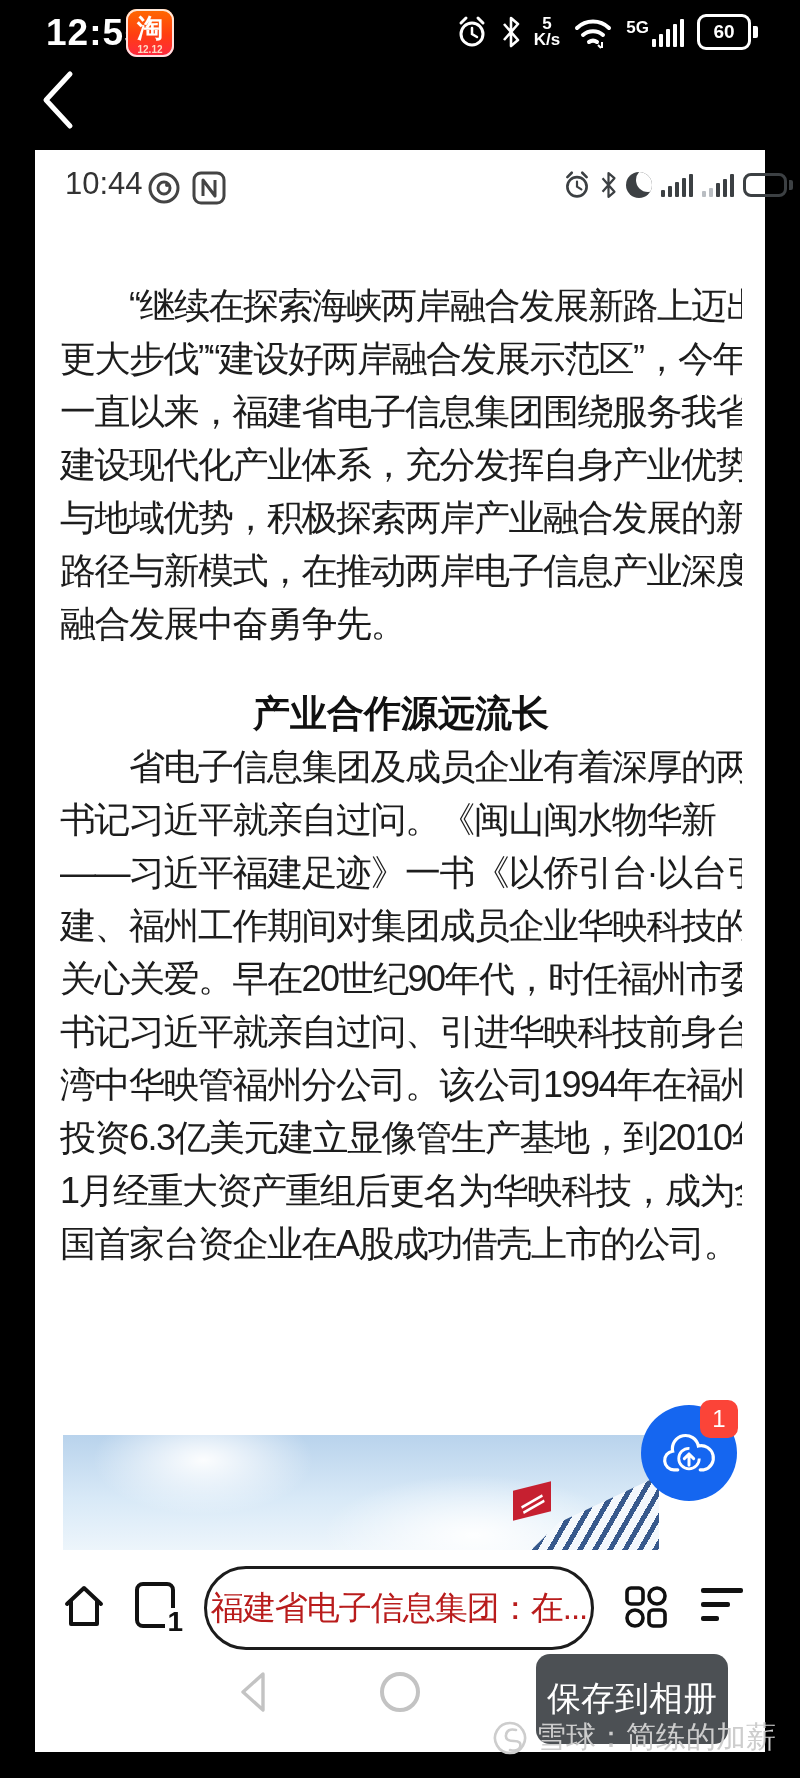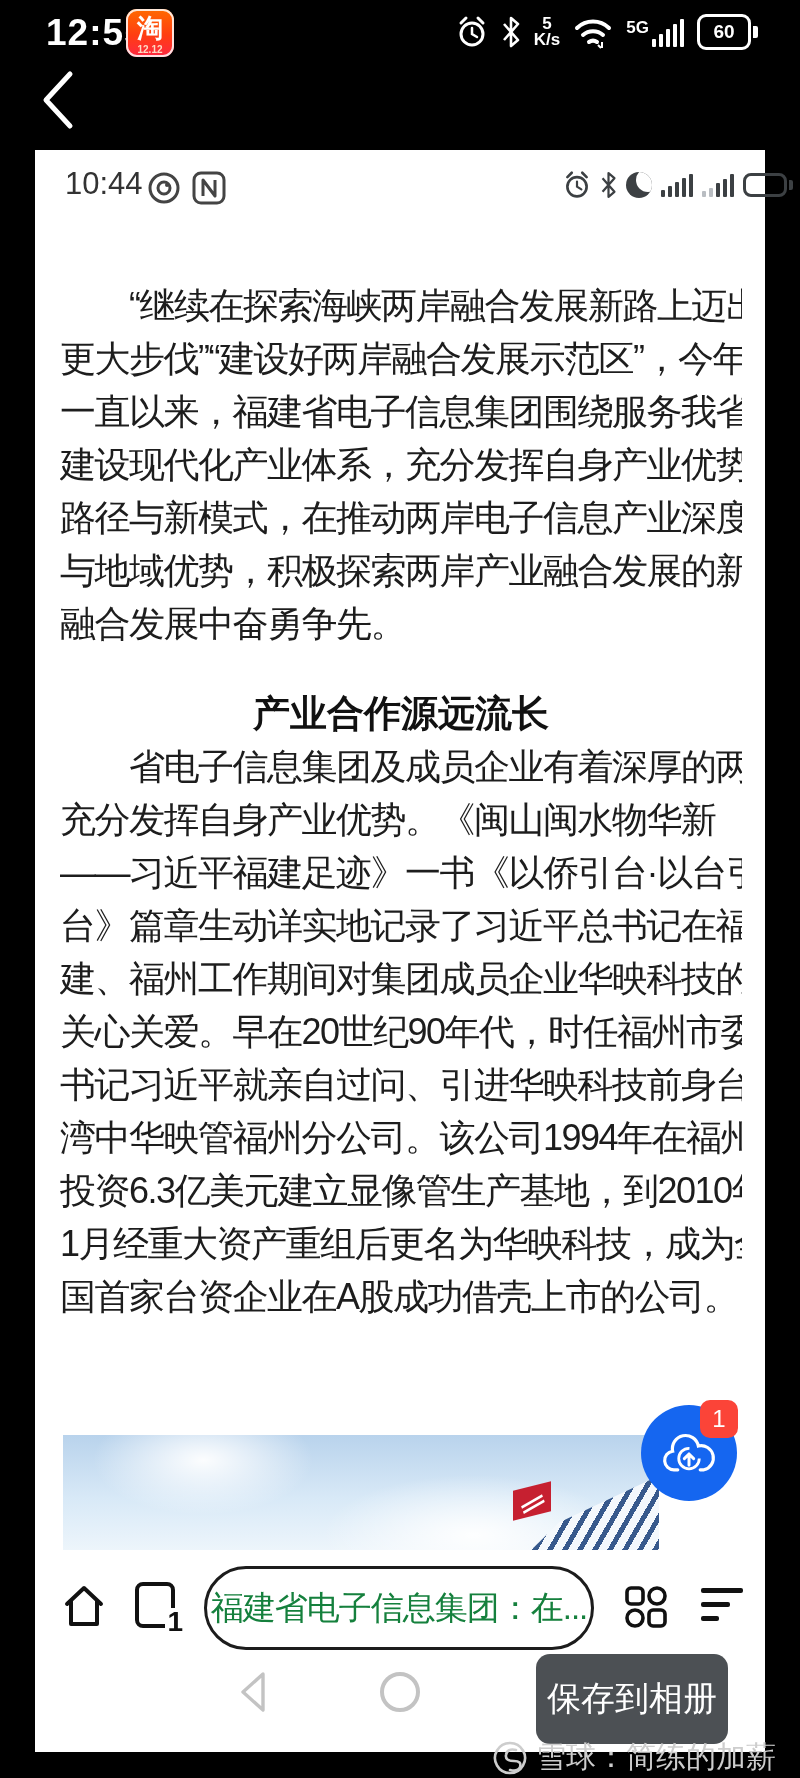--- a/index.html
+++ b/index.html
@@ -70,38 +70,38 @@
   .float-btn{position:absolute;left:606px;top:1255px;width:96px;height:96px;border-radius:50%;
          background:#1566f0;display:flex;align-items:center;justify-content:center;}
   .float-badge{position:absolute;left:665px;top:1250px;width:38px;height:38px;border-radius:10px;
          background:#fb4438;color:#fff;font-size:24px;display:flex;align-items:center;justify-content:center;}
 
   
   .bbar{position:absolute;left:0;top:1408px;width:730px;height:100px;background:#fff;}
   .bbar-icon{position:absolute;color:#111;}
   .addr{position:absolute;left:169px;top:8px;width:390px;height:84px;border:3px solid #1c1c1c;
         border-radius:45px;box-sizing:border-box;display:flex;align-items:center;justify-content:center;}
-  .addr span{color:#15803d;font-size:33px;letter-spacing:-1px;white-space:nowrap;}
+  .addr span{color:#b91c1c;font-size:33px;letter-spacing:-1px;white-space:nowrap;}
   .tabbox{position:absolute;left:100px;top:24px;width:44px;height:50px;}
   .tabbox .frame{width:40px;height:46px;border:4px solid #111;border-radius:8px;box-sizing:border-box;}
   .tabbox .num{position:absolute;right:-6px;bottom:-4px;background:#fff;padding:0 2px;
         font-size:28px;font-weight:600;color:#111;line-height:28px;}
   .menu-icon{display:flex;flex-direction:column;gap:9px;}
   .menu-icon i{display:block;height:5px;background:#111;border-radius:2px;}
 
   
   .inav{position:absolute;left:0;top:1508px;width:584px;height:94px;background:#fff;}
   .nav-circle{position:absolute;left:345px;top:14px;width:40px;height:40px;border:4px solid #c3c3c3;
         border-radius:50%;box-sizing:border-box;}
   .save-btn{position:absolute;left:501px;top:-4px;width:192px;height:90px;background:#4c5054;
         border-radius:14px;display:flex;align-items:center;justify-content:center;
         color:#fff;font-size:34px;letter-spacing:0;}
 
   
-  .watermark{right:24px;bottom:0;display:flex;align-items:center;gap:8px;color:#cdcdcd;font-size:30px;}
+  .watermark{right:24px;bottom:20px;display:flex;align-items:center;gap:8px;color:#cdcdcd;font-size:30px;}
 </style>
 </head>
 <body>
 
 <div class="abs outer-status">
   <div class="abs outer-time">12:55</div>
   <div class="abs taobao">
     <span class="taobao-glyph">淘</span>
     <span class="taobao-badge">12.12</span>
   </div>
@@ -190,30 +190,29 @@
       </div>
     </div>
   </div>
 
   <div class="article">
     <div>
         <div class="tline">　　“继续在探索海峡两岸融合发展新路上迈出</div>
         <div class="tline">更大步伐”“建设好两岸融合发展示范区”，今年</div>
         <div class="tline">一直以来，福建省电子信息集团围绕服务我省</div>
         <div class="tline">建设现代化产业体系，充分发挥自身产业优势</div>
+        <div class="tline">与地域优势，积极探索两岸产业融合发展的新</div>
         <div class="tline">路径与新模式，在推动两岸电子信息产业深度</div>
-        <div class="tline">与地域优势，积极探索两岸产业融合发展的新</div>
         <div class="tline">融合发展中奋勇争先。</div>
       </div>
     <div class="heading">产业合作源远流长</div>
     <div class="para2">
         <div class="tline">　　省电子信息集团及成员企业有着深厚的两</div>
-        <div class="tline">充分发挥自身产业优势。《闽山闽水物华新</div>
+        <div class="tline">书记习近平就亲自过问。《闽山闽水物华新</div>
         <div class="tline">——习近平福建足迹》一书《以侨引台·以台引</div>
-        <div class="tline">台》篇章生动详实地记录了习近平总书记在福</div>
         <div class="tline">建、福州工作期间对集团成员企业华映科技的</div>
         <div class="tline">关心关爱。早在20世纪90年代，时任福州市委</div>
         <div class="tline">书记习近平就亲自过问、引进华映科技前身台</div>
         <div class="tline">湾中华映管福州分公司。该公司1994年在福州</div>
         <div class="tline">投资6.3亿美元建立显像管生产基地，到2010年</div>
         <div class="tline">1月经重大资产重组后更名为华映科技，成为全</div>
         <div class="tline">国首家台资企业在A股成功借壳上市的公司。</div>
       </div>
   </div>
 

